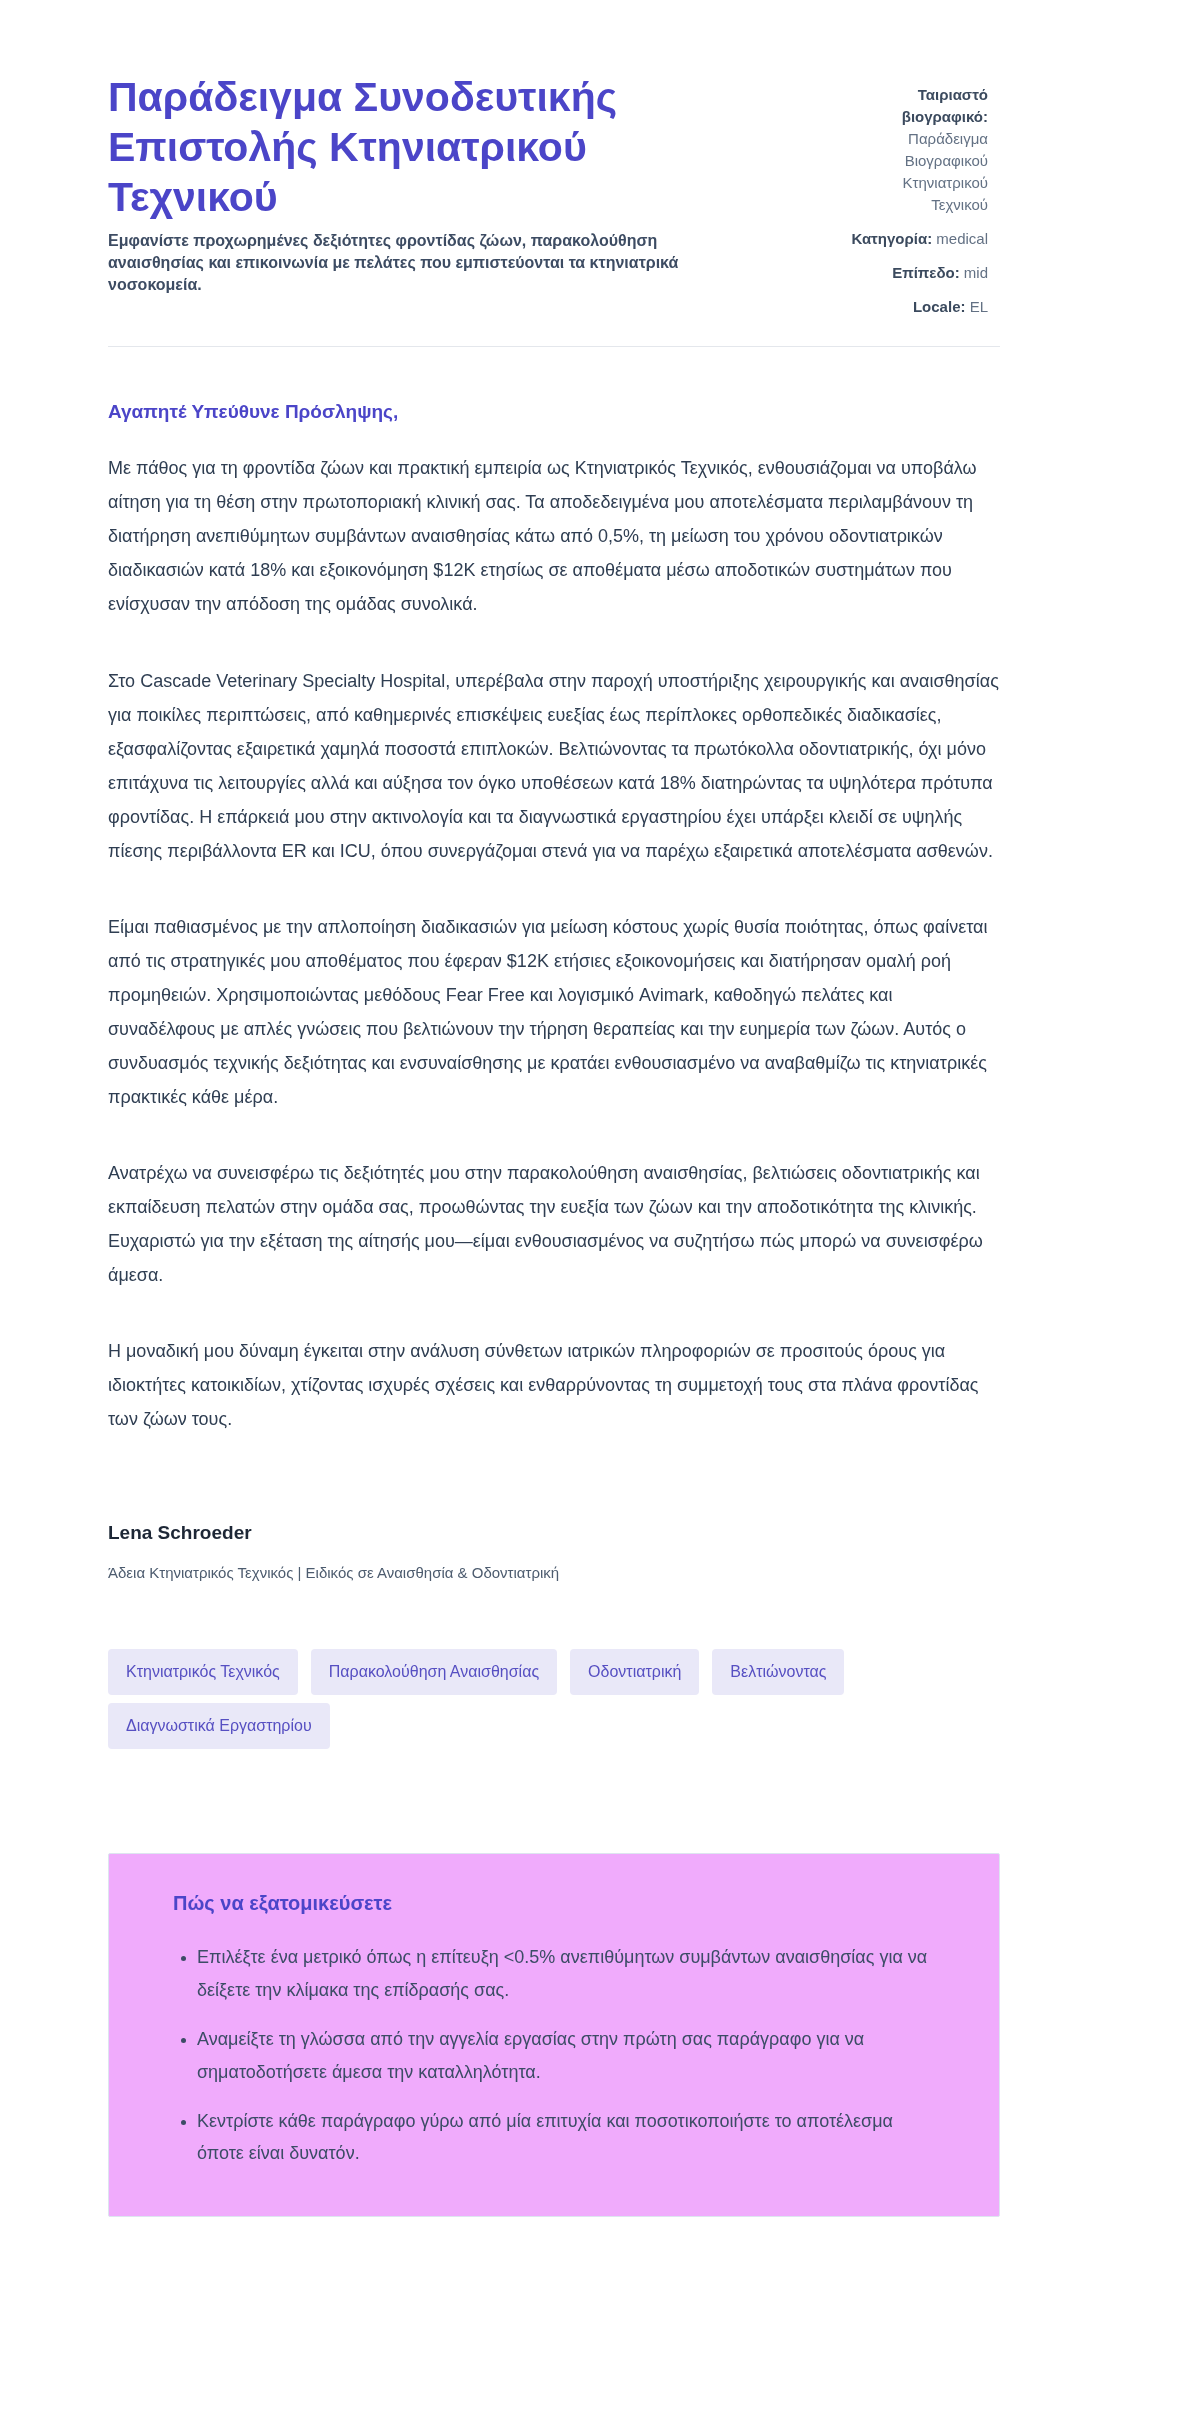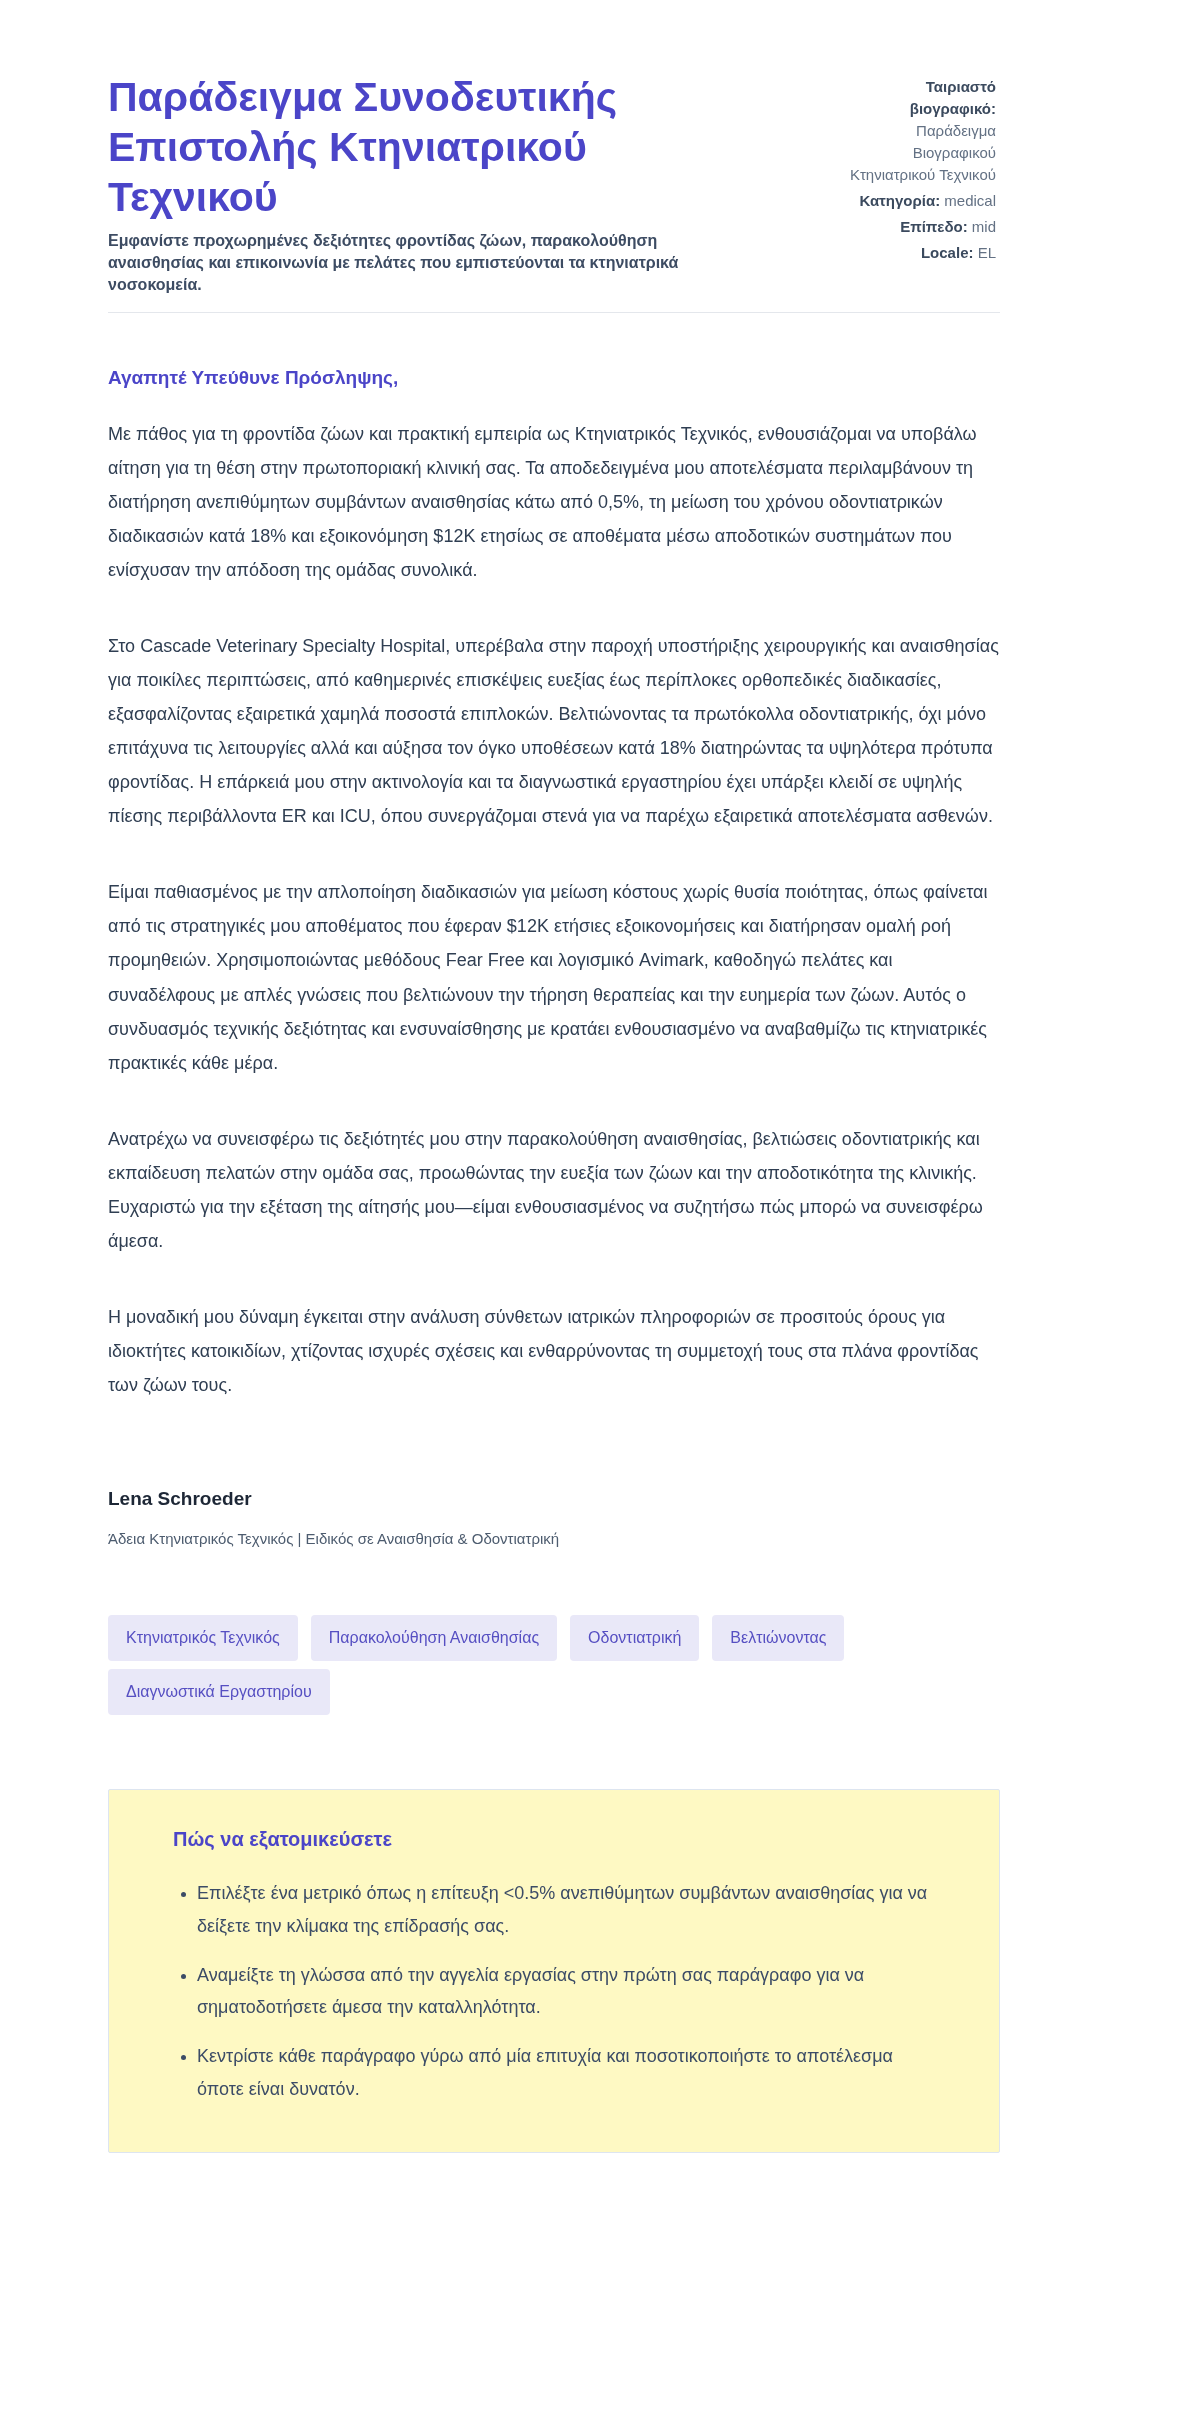--- a/index.html
+++ b/index.html
@@ -31,21 +31,21 @@
     max-width: 625px;
   }
   .meta {
     width: 162px;
     text-align: right;
     font-size: 15px;
     line-height: 1.47;
     color: #637184;
     flex-shrink: 0;
   }
-  .meta-row { margin: 4px; }
+  .meta-row { margin: 12px; }
   .meta-label { font-weight: 700; color: #3b4a5e; }
   .divider {
     border: none;
     border-top: 1px solid #e4e7ec;
     margin-top: 16px;
     width: 100%;
   }
 
   
   .letter { margin-top: 54px; }
@@ -91,22 +91,22 @@
     color: #564fc2;
     font-size: 16px;
     line-height: 20px;
     padding: 13px 18px;
     border-radius: 4px;
     white-space: nowrap;
   }
 
   
   .callout {
-    margin-top: 74px;
-    background: #fef9c3;
+    margin-top: 104px;
+    background: #f0abfc;
     border: 1px solid #dde5f0;
     border-radius: 2px;
     padding: 38px 64px 46px 64px;
   }
   .callout-title {
     font-size: 20px;
     font-weight: 700;
     color: #4b45c8;
     margin-bottom: 26px;
   }

